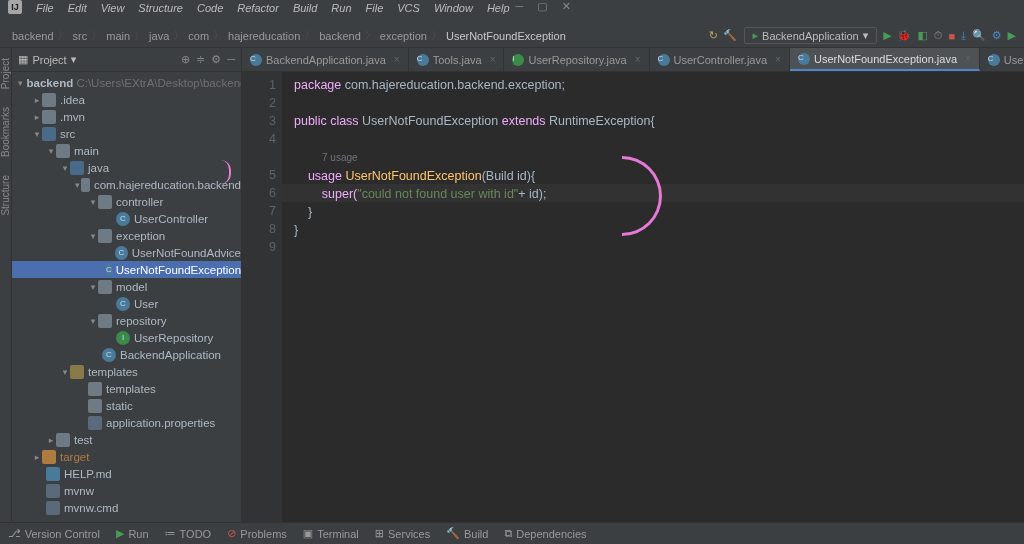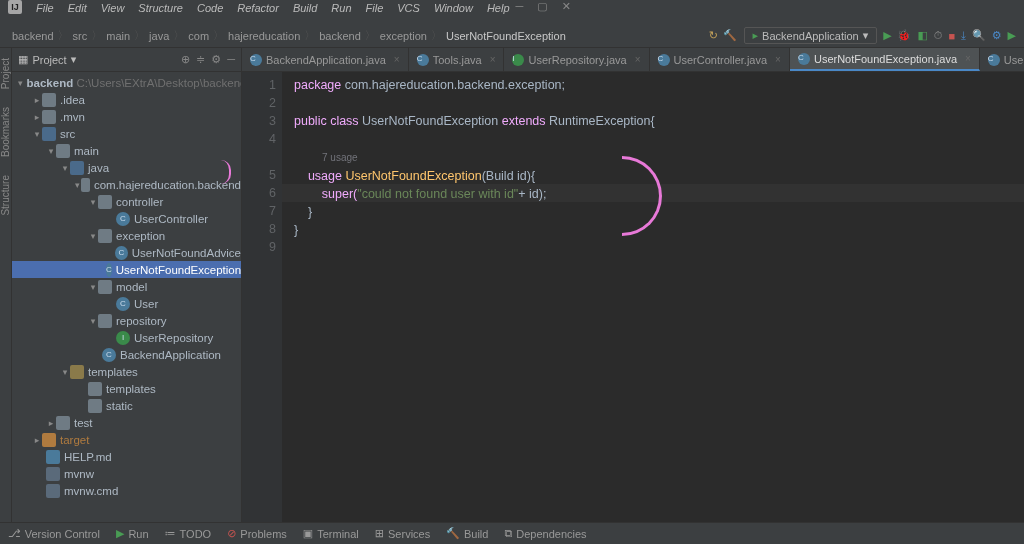--- a/index.html
+++ b/index.html
@@ -234,20 +234,25 @@
       <div class="tree-row" style="padding-left:66px">
           <span class="noarrow"></span>
           <span class="ticon folder"></span>
           <span>templates</span>
         </div>
       <div class="tree-row" style="padding-left:66px">
           <span class="noarrow"></span>
           <span class="ticon folder"></span>
           <span>static</span>
         </div>
+      <div class="tree-row" style="padding-left:66px">
+          <span class="noarrow"></span>
+          <span class="ticon file"></span>
+          <span>application.properties</span>
+        </div>
       <div class="tree-row" style="padding-left:34px">
           <span class="arrow">▸</span>
           <span class="ticon folder"></span>
           <span>test</span>
         </div>
       <div class="tree-row" style="padding-left:20px">
           <span class="arrow">▸</span>
           <span class="ticon folder-orange"></span>
           <span style="color:#b07b3f">target</span>
         </div>

